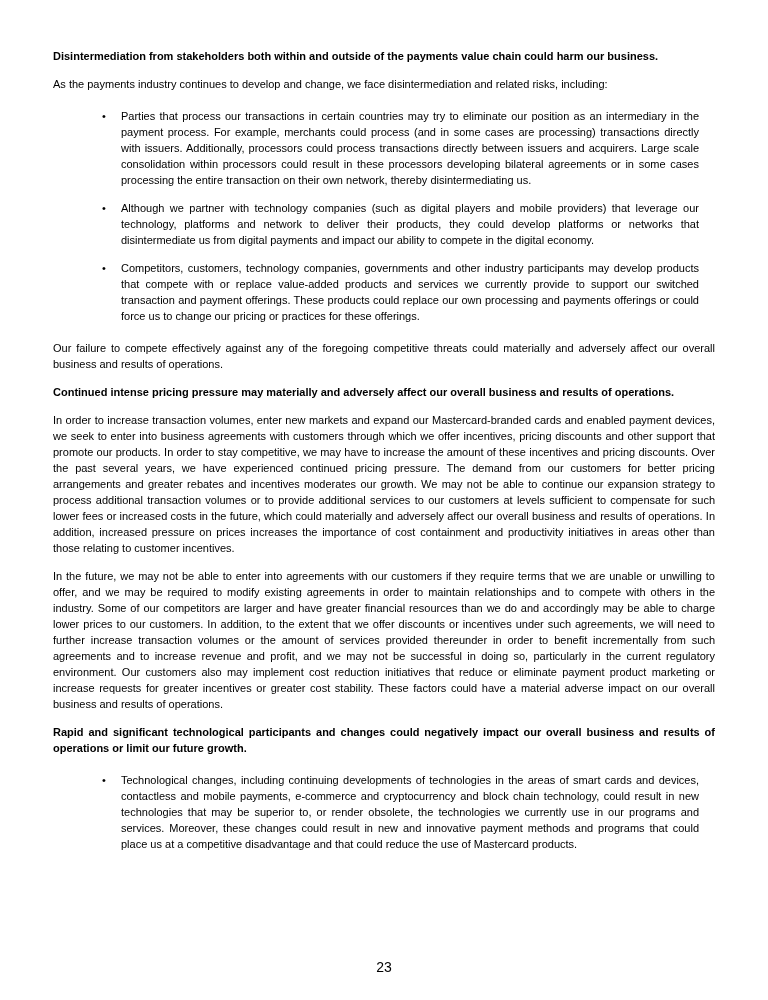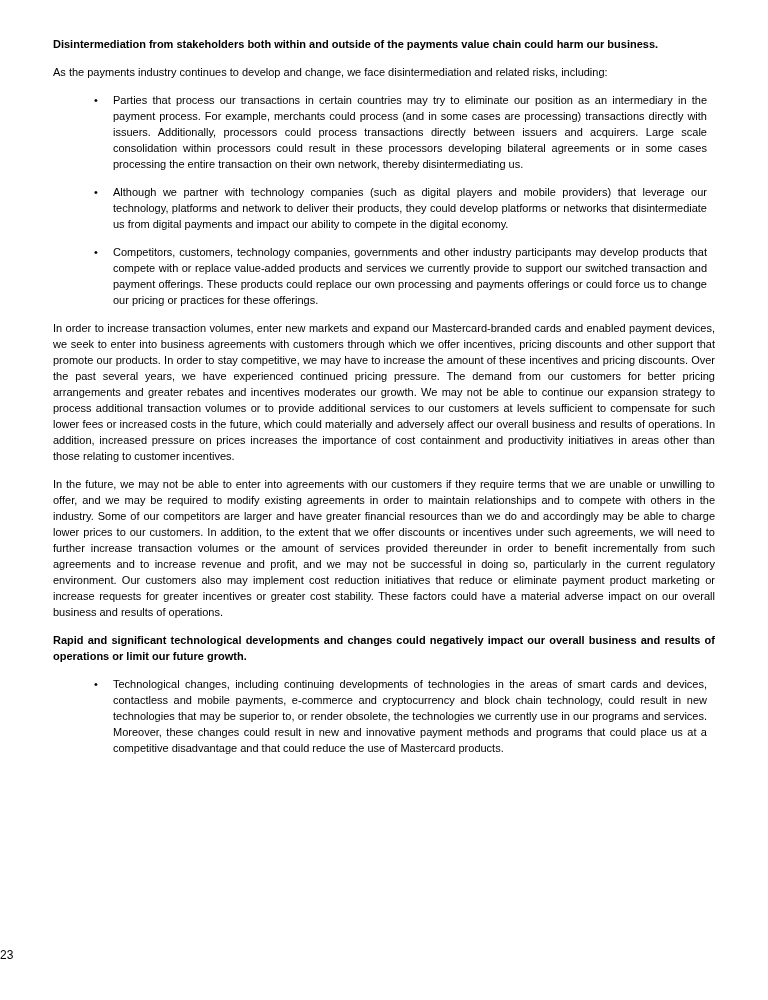--- a/index.html
+++ b/index.html
@@ -8,75 +8,78 @@
     height: 1000px;
     background: #ffffff;
     color: #000000;
     font-family: "Liberation Sans", sans-serif;
   }
   .page {
     position: relative;
     box-sizing: border-box;
     width: 768px;
     height: 1000px;
-    padding: 36px 53px 0 53px;
+    padding: 48px 53px 0 53px;
     background: #ffffff;
   }
   .content {
     font-size: 11px;
     line-height: 16px;
   }
   .content p.heading {
     margin: 0 0 12px 0;
     font-weight: bold;
     text-align: justify;
   }
   .content p.para {
     margin: 0 0 12px 0;
     text-align: justify;
   }
   ul.bullets {
-    margin: 8px;
+    margin: 16px;
     padding: 0;
     list-style: none;
   }
   ul.bullets li {
     position: relative;
     margin: 0 0 12px 0;
     padding-left: 52px;
     text-align: justify;
   }
   ul.bullets li::before {
     content: "\2022";
     position: absolute;
     left: 33px;
     top: 0;
   }
   .footer {
     position: absolute;
     left: 0;
-    bottom: 38px;
+    bottom: 26px;
     width: 100%;
-    font-size: 12px;
+    text-align: center;
+    font-size: 14px;
     line-height: 14px;
   }
 </style>
 </head>
 <body>
 
 <div class="page">
   <div class="content" id="doc-content">
       <p class="heading">Disintermediation from stakeholders both within and outside of the payments value chain could harm our business.</p>
       <p class="para">As the payments industry continues to develop and change, we face disintermediation and related risks, including:</p>
       <ul class="bullets">
         <li>Parties that process our transactions in certain countries may try to eliminate our position as an intermediary in the payment process.  For example, merchants could process (and in some cases are processing) transactions directly with issuers.  Additionally, processors could process transactions directly between issuers and acquirers.  Large scale consolidation within processors could result in these processors developing bilateral agreements or in some cases processing the entire transaction on their own network, thereby disintermediating us.</li>
         <li>Although we partner with technology companies (such as digital players and mobile providers) that leverage our technology, platforms and network to deliver their products, they could develop platforms or networks that disintermediate us from digital payments and impact our ability to compete in the digital economy.</li>
         <li>Competitors, customers, technology companies, governments and other industry participants may develop products that compete with or replace value-added products and services we currently provide to support our switched transaction and payment offerings.  These products could replace our own processing and payments offerings or could force us to change our pricing or practices for these offerings.</li>
       </ul>
+      <p class="para">Our failure to compete effectively against any of the foregoing competitive threats could materially and adversely affect our overall business and results of operations.</p>
+      <p class="heading">Continued intense pricing pressure may materially and adversely affect our overall business and results of operations.</p>
       <p class="para">In order to increase transaction volumes, enter new markets and expand our Mastercard-branded cards and enabled payment devices, we seek to enter into business agreements with customers through which we offer incentives, pricing discounts and other support that promote our products.  In order to stay competitive, we may have to increase the amount of these incentives and pricing discounts.  Over the past several years, we have experienced continued pricing pressure.  The demand from our customers for better pricing arrangements and greater rebates and incentives moderates our growth.  We may not be able to continue our expansion strategy to process additional transaction volumes or to provide additional services to our customers at levels sufficient to compensate for such lower fees or increased costs in the future, which could materially and adversely affect our overall business and results of operations.  In addition, increased pressure on prices increases the importance of cost containment and productivity initiatives in areas other than those relating to customer incentives.</p>
       <p class="para">In the future, we may not be able to enter into agreements with our customers if they require terms that we are unable or unwilling to offer, and we may be required to modify existing agreements in order to maintain relationships and to compete with others in the industry.  Some of our competitors are larger and have greater financial resources than we do and accordingly may be able to charge lower prices to our customers.  In addition, to the extent that we offer discounts or incentives under such agreements, we will need to further increase transaction volumes or the amount of services provided thereunder in order to benefit incrementally from such agreements and to increase revenue and profit, and we may not be successful in doing so, particularly in the current regulatory environment.  Our customers also may implement cost reduction initiatives that reduce or eliminate payment product marketing or increase requests for greater incentives or greater cost stability.  These factors could have a material adverse impact on our overall business and results of operations.</p>
-      <p class="heading">Rapid and significant technological developments and changes could negatively impact our overall business and results of operations or limit our future growth.</p>
+      <p class="heading">Rapid and significant technological participants and changes could negatively impact our overall business and results of operations or limit our future growth.</p>
       <ul class="bullets">
         <li>Technological changes, including continuing developments of technologies in the areas of smart cards and devices, contactless and mobile payments, e-commerce and cryptocurrency and block chain technology, could result in new technologies that may be superior to, or render obsolete, the technologies we currently use in our programs and services.  Moreover, these changes could result in new and innovative payment methods and programs that could place us at a competitive disadvantage and that could reduce the use of Mastercard products.</li>
       </ul>
     </div>
   <div class="footer">23</div>
 </div>
 
 </body></html>

